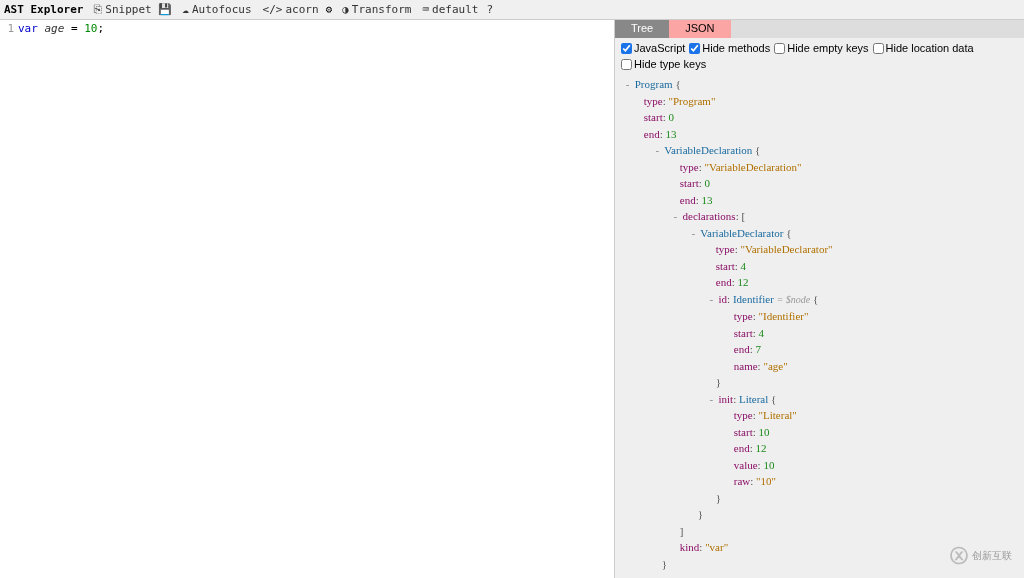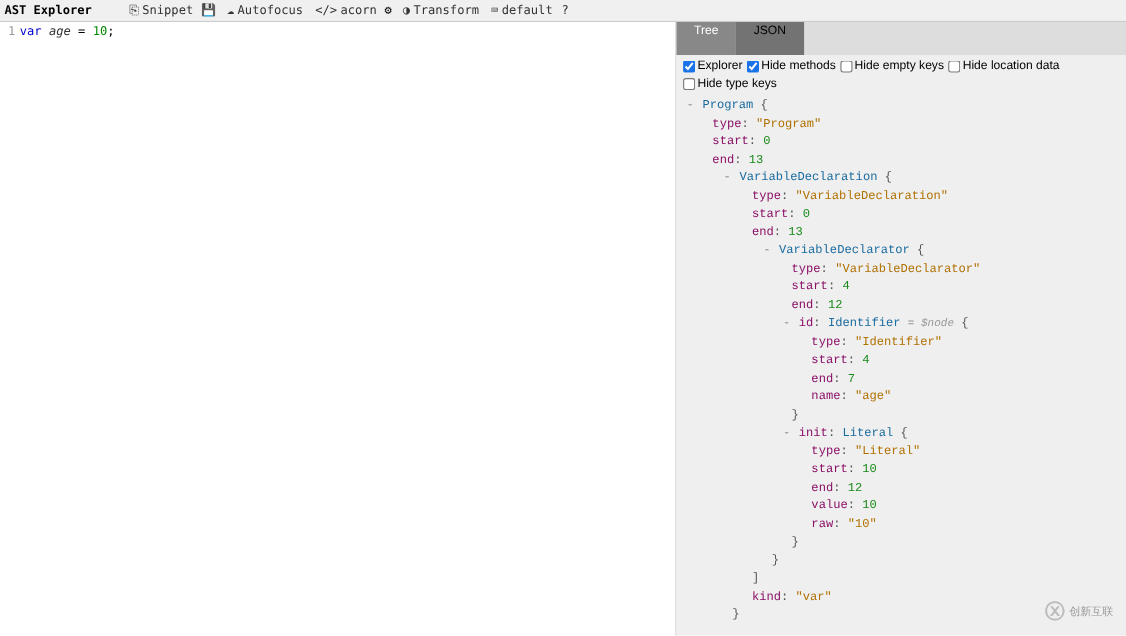--- a/index.html
+++ b/index.html
@@ -1,35 +1,35 @@
 <!DOCTYPE html>
 <html><head>
 <meta charset="utf-8">
 <style>
 * { box-sizing: border-box; margin: 0; padding: 0; }
 body { font-family: Arial, sans-serif; font-size: 12px; width: 1024px; height: 578px; overflow: hidden; background: #fff; }
 .toolbar { height: 20px; background: #f0f0f0; border-bottom: 1px solid #ccc; display: flex; align-items: center; padding: 0 4px; font-family: monospace; font-size: 11px; }
-.toolbar .title { font-weight: bold; margin-right: 27px; }
+.toolbar .title { font-weight: bold; margin-right: 3px; }
 .toolbar .tb-item { display: flex; align-items: center; margin: 0 4px; color: #333; cursor: pointer; }
 .toolbar .tb-icon { margin: 0 3px; font-family: monospace; }
 .main { display: flex; height: 558px; }
 .editor { width: 615px; border-right: 1px solid #ccc; font-family: monospace; font-size: 11px; padding: 2px 0; }
 .ed-line { display: flex; }
 .gutter { width: 18px; text-align: right; color: #999; padding-right: 4px; }
 .code .kw { color: #0000cc; }
 .code .id { color: #333; font-style: italic; }
 .code .num { color: #008800; }
 .right { flex: 1; background: #efefef; display: flex; flex-direction: column; }
-.tabs { height: 30px; background: #ddd; display: flex; font-size: 11px; }
-.tab { padding: 2px 16px; background: #737373; cursor: pointer; }
+.tabs { height: 18px; background: #ddd; display: flex; font-size: 11px; }
+.tab { padding: 2px 16px; background: #fca5a5; cursor: pointer; }
 .tab.active { background: #888; color: #fff; }
 .options { padding: 4px 6px; font-size: 11px; display: flex; flex-wrap: wrap; gap: 4px; }
 .opt { display: flex; align-items: center; gap: 2px; }
 .opt input { width: 11px; height: 11px; accent-color: #1a73e8; }
-.tree { flex: 1; overflow: auto; font-family: Liberation Mono, monospace; font-size: 11px; line-height: 16.5px; padding: 2px 12px 0 8px; position: relative; }
+.tree { flex: 1; overflow: auto; font-family: Liberation Serif, serif; font-size: 11px; line-height: 16.5px; padding: 2px 12px 0 8px; position: relative; }
 .tree .row { white-space: nowrap; }
 .tog { color: #888; display: inline-block; width: 9px; text-align: center; cursor: pointer; }
 .sp { display: inline-block; width: 9px; }
 .key { color: #8a0f66; }
 .nt { color: #1a6b9f; cursor: pointer; }
 .str { color: #b07000; }
 .num2 { color: #1a8a1a; }
 .p { color: #555; }
 .cmt { color: #999; font-style: italic; font-size: 10px; }
 .hl { position: absolute; background: #f5e9a8; z-index: -1; left: 30px; right: 4px; }
@@ -75,21 +75,21 @@
   </div>
 
   <div class="right">
     <div class="tabs">
       <div class="tab active">Tree</div>
       <div class="tab">JSON</div>
     </div>
     <div class="options">
       <label class="opt">
           <input type="checkbox" checked="" style="">
-          <span>Explorer</span>
+          <span>JavaScript</span>
         </label>
       <label class="opt">
           <input type="checkbox" checked="" style="">
           <span>Hide methods</span>
         </label>
       <label class="opt">
           <input type="checkbox" style="">
           <span>Hide empty keys</span>
         </label>
       <label class="opt">
@@ -106,20 +106,21 @@
       <div class="hl" style="top:82px; height:396px;"></div>
 
       <div class="row"><span class="tog">-</span> <span class="nt">Program</span>  <span class="p">{</span></div>
       <div class="row"><span class="sp"></span><span class="sp"></span> <span class="key">type</span><span class="p">:</span> <span class="str">"Program"</span></div>
       <div class="row"><span class="sp"></span><span class="sp"></span> <span class="key">start</span><span class="p">:</span> <span class="num2">0</span></div>
       <div class="row"><span class="sp"></span><span class="sp"></span> <span class="key">end</span><span class="p">:</span> <span class="num2">13</span></div>
       <div class="row"><span class="sp"></span><span class="sp"></span><span class="sp"></span> <span class="tog">-</span> <span class="nt">VariableDeclaration</span>  <span class="p">{</span></div>
       <div class="row"><span class="sp"></span><span class="sp"></span><span class="sp"></span><span class="sp"></span><span class="sp"></span><span class="sp"></span> <span class="key">type</span><span class="p">:</span> <span class="str">"VariableDeclaration"</span></div>
       <div class="row"><span class="sp"></span><span class="sp"></span><span class="sp"></span><span class="sp"></span><span class="sp"></span><span class="sp"></span> <span class="key">start</span><span class="p">:</span> <span class="num2">0</span></div>
       <div class="row"><span class="sp"></span><span class="sp"></span><span class="sp"></span><span class="sp"></span><span class="sp"></span><span class="sp"></span> <span class="key">end</span><span class="p">:</span> <span class="num2">13</span></div>
+      <div class="row"><span class="sp"></span><span class="sp"></span><span class="sp"></span><span class="sp"></span><span class="sp"></span> <span class="tog">-</span> <span class="key">declarations</span><span class="p">:</span>  <span class="p">[</span></div>
       <div class="row"><span class="sp"></span><span class="sp"></span><span class="sp"></span><span class="sp"></span><span class="sp"></span><span class="sp"></span><span class="sp"></span> <span class="tog">-</span> <span class="nt">VariableDeclarator</span>  <span class="p">{</span></div>
       <div class="row"><span class="sp"></span><span class="sp"></span><span class="sp"></span><span class="sp"></span><span class="sp"></span><span class="sp"></span><span class="sp"></span><span class="sp"></span><span class="sp"></span><span class="sp"></span> <span class="key">type</span><span class="p">:</span> <span class="str">"VariableDeclarator"</span></div>
       <div class="row"><span class="sp"></span><span class="sp"></span><span class="sp"></span><span class="sp"></span><span class="sp"></span><span class="sp"></span><span class="sp"></span><span class="sp"></span><span class="sp"></span><span class="sp"></span> <span class="key">start</span><span class="p">:</span> <span class="num2">4</span></div>
       <div class="row"><span class="sp"></span><span class="sp"></span><span class="sp"></span><span class="sp"></span><span class="sp"></span><span class="sp"></span><span class="sp"></span><span class="sp"></span><span class="sp"></span><span class="sp"></span> <span class="key">end</span><span class="p">:</span> <span class="num2">12</span></div>
       <div class="row"><span class="sp"></span><span class="sp"></span><span class="sp"></span><span class="sp"></span><span class="sp"></span><span class="sp"></span><span class="sp"></span><span class="sp"></span><span class="sp"></span> <span class="tog">-</span> <span class="key">id</span><span class="p">:</span> <span class="nt">Identifier</span> <span class="cmt">= <span>$node</span></span> <span class="p">{</span></div>
       <div class="row"><span class="sp"></span><span class="sp"></span><span class="sp"></span><span class="sp"></span><span class="sp"></span><span class="sp"></span><span class="sp"></span><span class="sp"></span><span class="sp"></span><span class="sp"></span><span class="sp"></span><span class="sp"></span> <span class="key">type</span><span class="p">:</span> <span class="str">"Identifier"</span></div>
       <div class="row"><span class="sp"></span><span class="sp"></span><span class="sp"></span><span class="sp"></span><span class="sp"></span><span class="sp"></span><span class="sp"></span><span class="sp"></span><span class="sp"></span><span class="sp"></span><span class="sp"></span><span class="sp"></span> <span class="key">start</span><span class="p">:</span> <span class="num2">4</span></div>
       <div class="row"><span class="sp"></span><span class="sp"></span><span class="sp"></span><span class="sp"></span><span class="sp"></span><span class="sp"></span><span class="sp"></span><span class="sp"></span><span class="sp"></span><span class="sp"></span><span class="sp"></span><span class="sp"></span> <span class="key">end</span><span class="p">:</span> <span class="num2">7</span></div>
       <div class="row"><span class="sp"></span><span class="sp"></span><span class="sp"></span><span class="sp"></span><span class="sp"></span><span class="sp"></span><span class="sp"></span><span class="sp"></span><span class="sp"></span><span class="sp"></span><span class="sp"></span><span class="sp"></span> <span class="key">name</span><span class="p">:</span> <span class="str">"age"</span></div>
       <div class="row"><span class="sp"></span><span class="sp"></span><span class="sp"></span><span class="sp"></span><span class="sp"></span><span class="sp"></span><span class="sp"></span><span class="sp"></span><span class="sp"></span><span class="sp"></span> <span class="p">}</span></div>

